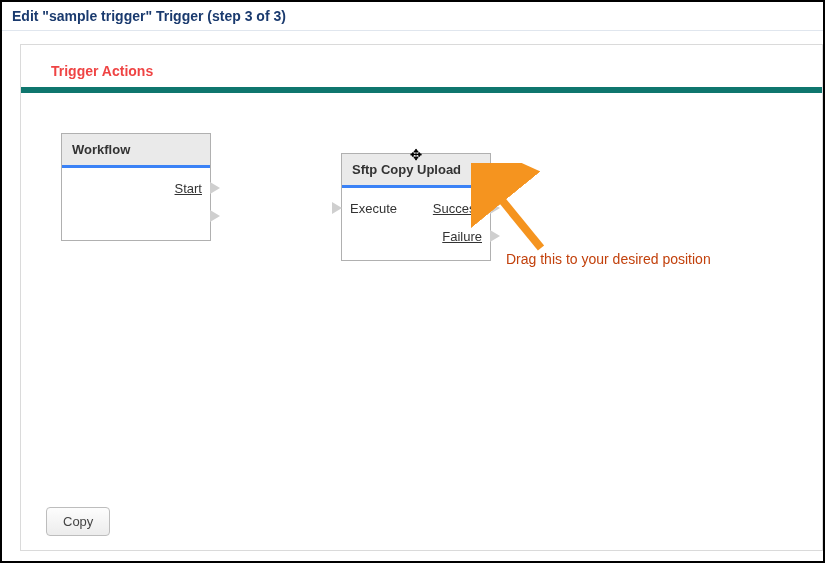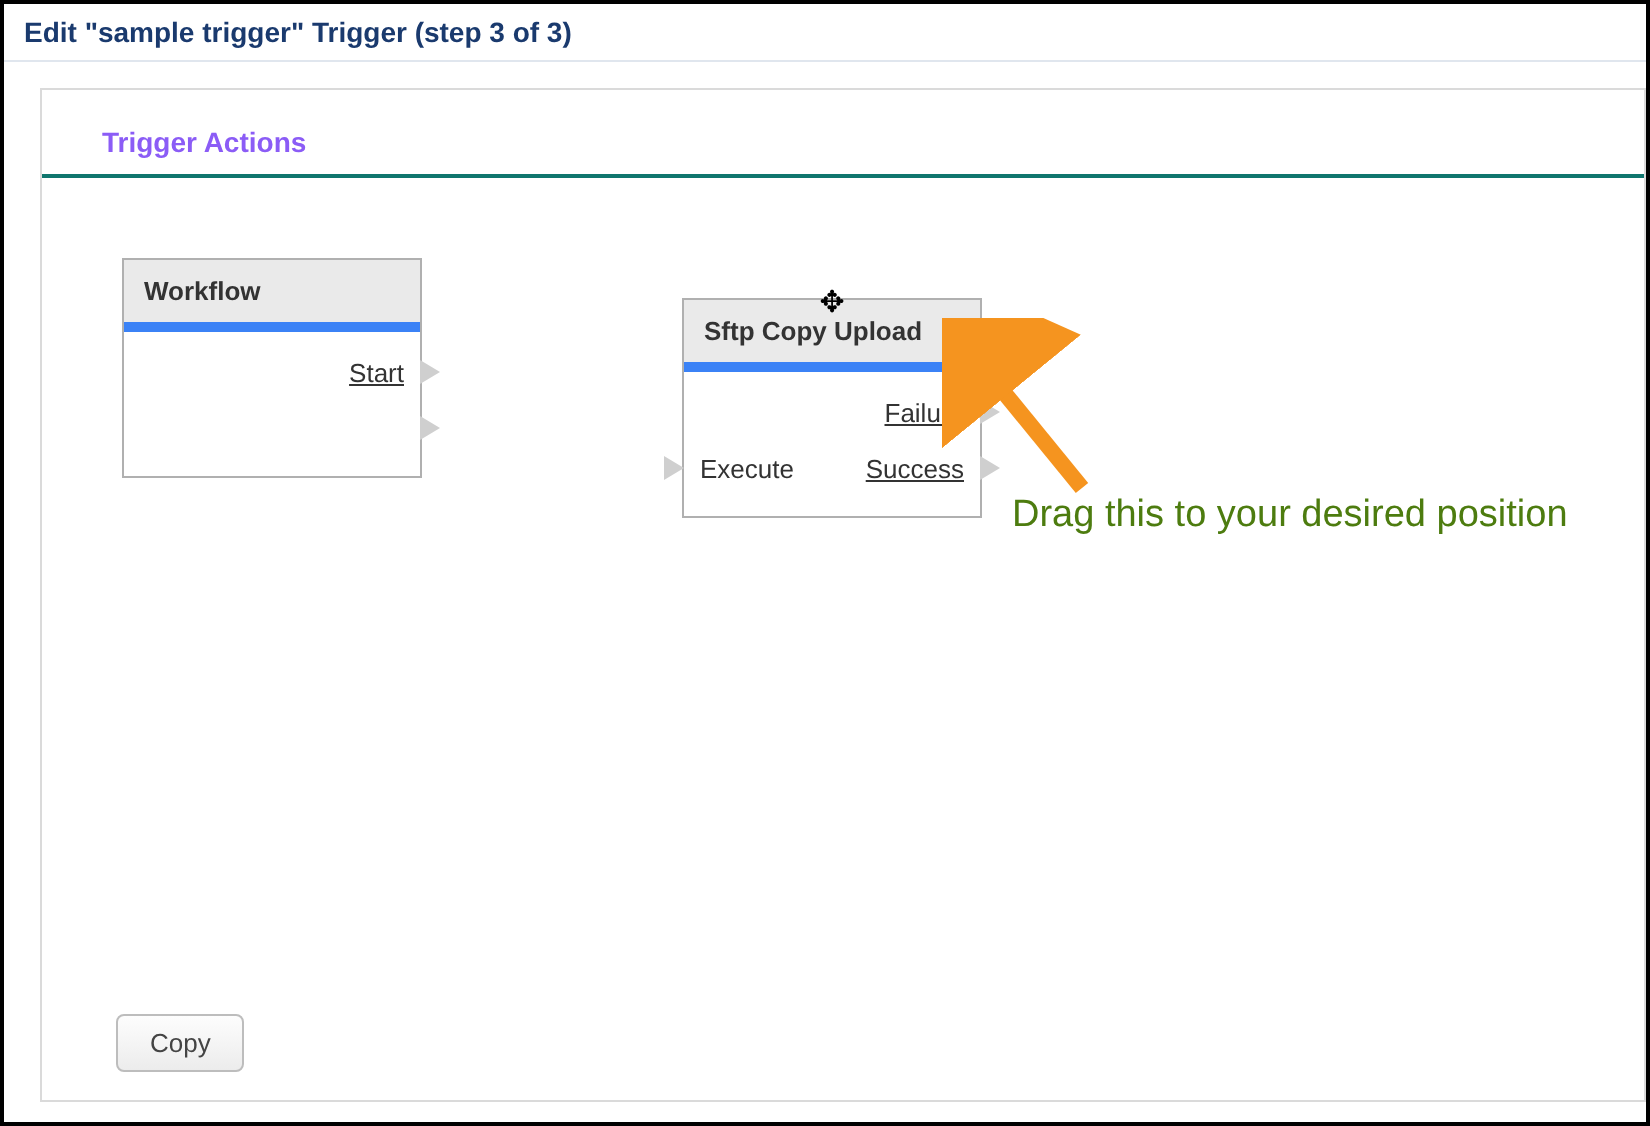--- a/index.html
+++ b/index.html
@@ -27,38 +27,38 @@
     left: 18px;
     top: 42px;
     right: 0;
     bottom: 10px;
     border: 1px solid #dadada;
     background: #fff;
   }
   .section-title {
     font-weight: bold;
     font-size: 14px;
-    color: #8b5cf6;
+    color: #ef4444;
     padding: 18px 0 8px 30px;
-    border-bottom: 2px solid #0f766e;
+    border-bottom: 6px solid #0f766e;
   }
   .canvas {
     position: relative;
     width: 100%;
     height: 420px;
   }
   .node {
     position: absolute;
     border: 1px solid #b0b0b0;
     background: #fff;
     width: 150px;
   }
   .node-header {
     background: #eaeaea;
-    border-bottom: 5px solid #3b82f6;
+    border-bottom: 3px solid #3b82f6;
     font-weight: bold;
     font-size: 13px;
     padding: 8px 10px;
   }
   .node-body {
     padding: 6px 0 10px 0;
   }
   .port-row {
     display: flex;
     justify-content: space-between;
@@ -96,37 +96,36 @@
     font-size: 15px;
     color: #000;
     pointer-events: none;
   }
   .annotation-arrow {
     position: absolute;
     pointer-events: none;
   }
   .annotation-text {
     position: absolute;
-    color: #4d7c0f;
-    font-size: 19px;
+    color: #c2410c;
+    font-size: 14px;
     pointer-events: none;
     white-space: nowrap;
   }
   .copy-btn {
     position: absolute;
     left: 25px;
     bottom: 14px;
     padding: 6px 16px;
     font-size: 13px;
     color: #444;
     background: linear-gradient(#fdfdfd, #ececec);
     border: 1px solid #bdbdbd;
     border-radius: 4px;
     cursor: pointer;
-    margin-left: 12px;
   }
   #node-workflow { left: 40px; top: 40px; }
   #node-sftp { left: 320px; top: 60px; }
 </style>
 </head>
 <body>
 
 <div class="header">
   <span>Edit "sample trigger" Trigger (step 3 of 3)</span>
 </div>
@@ -147,28 +146,28 @@
           <span class="connector-out"></span>
         </div>
       </div>
     </div>
 
     <div id="node-sftp" class="node">
       <span class="move-cursor">✥</span>
       <div class="node-header">Sftp Copy Upload</div>
       <div class="node-body">
         <div class="port-row">
-          <span class="port-left"></span>
-          <span class="port-right">Failure</span>
+          <span class="connector-in"></span>
+          <span class="port-left">Execute</span>
+          <span class="port-right">Success</span>
           <span class="connector-out"></span>
         </div>
         <div class="port-row">
-          <span class="connector-in"></span>
-          <span class="port-left">Execute</span>
-          <span class="port-right">Success</span>
+          <span class="port-left"></span>
+          <span class="port-right">Failure</span>
           <span class="connector-out"></span>
         </div>
       </div>
     </div>
 
     <svg class="annotation-arrow" style="left:450px; top:70px; width:90px; height:100px;" viewBox="0 0 90 100">
       <defs>
         <marker id="ah" markerWidth="16" markerHeight="16" refX="4" refY="6" orient="auto">
           <polygon points="0,0 12,6 0,12" fill="#f5941f"></polygon>
         </marker>

